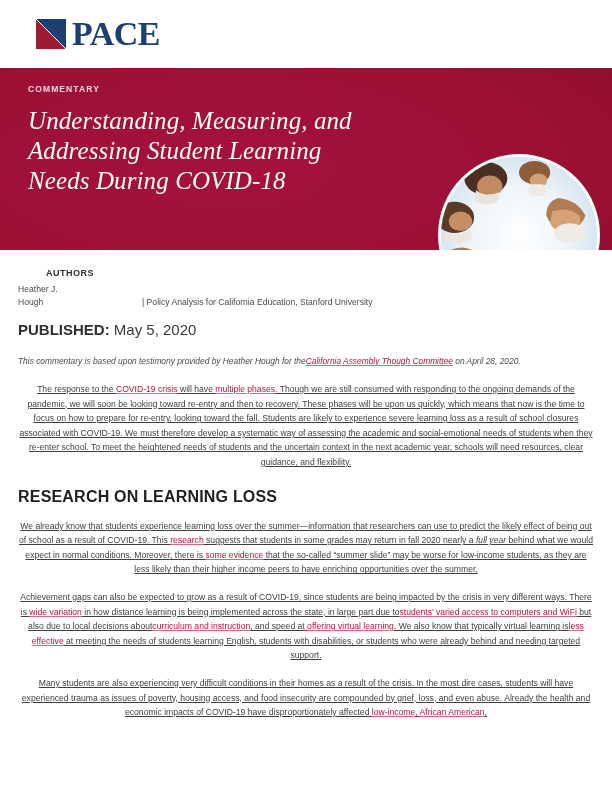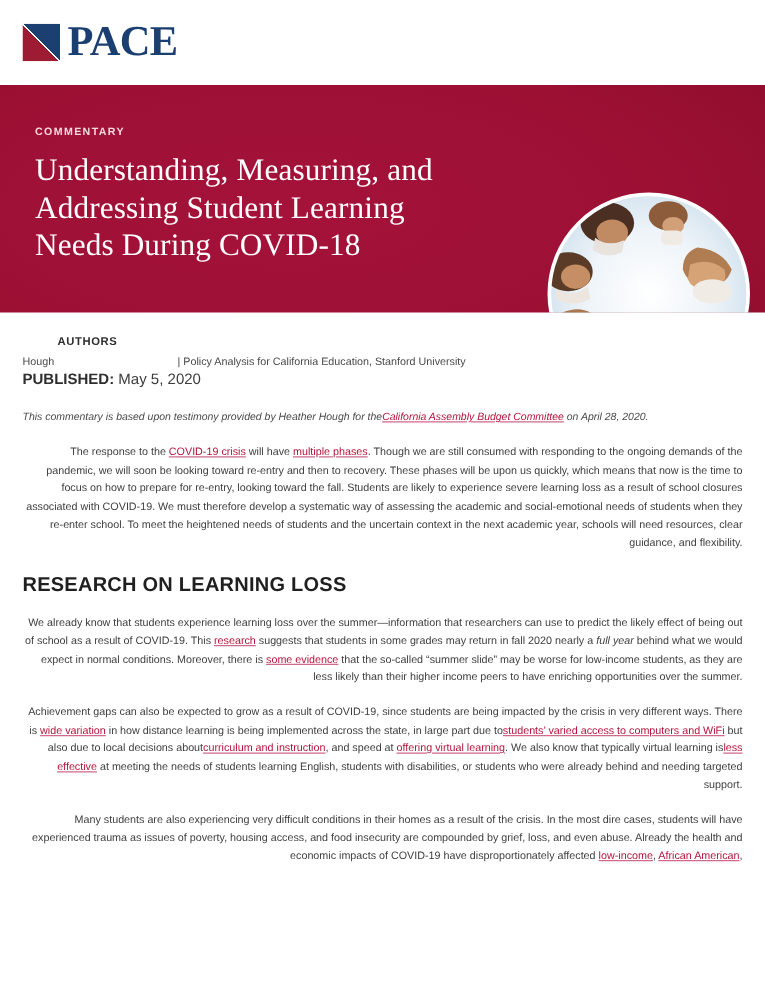--- a/index.html
+++ b/index.html
@@ -15,21 +15,21 @@
     overflow: hidden;
     position: relative;
   }
 
   
   .logobar {
     height: 68px;
     background: #ffffff;
     display: flex;
     align-items: center;
-    padding-left: 18px;
+    padding-left: 36px;
     box-sizing: border-box;
   }
   .logo {
     display: flex;
     align-items: center;
     gap: 6px;
   }
   .logo-mark {
     width: 30px;
     height: 30px;
@@ -54,38 +54,39 @@
   .hero {
     position: relative;
     height: 182px;
     background:
       radial-gradient(120% 160% at 38% 55%, #a5123a 0%, #9c1034 42%, #8a0b28 78%, #7e0923 100%);
     overflow: hidden;
   }
   .hero-inner {
     position: absolute;
     left: 28px;
-    top: 32px;
+    top: 16px;
     width: 410px;
   }
   .eyebrow {
     color: #f3d9de;
     font-size: 8.5px;
     font-weight: bold;
     letter-spacing: 1.1px;
     margin-bottom: 12px;
   }
   .hero-title {
     font-family: "Liberation Serif", serif;
     color: #ffffff;
     font-size: 25px;
     line-height: 30px;
     font-weight: normal;
     letter-spacing: 0.1px;
     margin: 0;
+    font-style: italic;
   }
   .hero-photo {
     position: absolute;
     left: 438px;
     top: 86px;
     width: 162px;
     height: 162px;
     border-radius: 50%;
     border: 3px solid #ffffff;
     box-sizing: border-box;
@@ -115,40 +116,41 @@
   }
   .author-name {
     width: 80px;
     flex: 0 0 80px;
   }
   .author-aff {
     flex: 1;
     margin-left: 44px;
   }
   .published {
-    margin-top: 0;
-    font-size: 12px;
+    margin-top: 12px;
+    font-size: 15px;
     color: #3b3b3b;
   }
   .published b { color: #2e2e2e; }
 
   .standfirst {
     margin-top: 16px;
     font-size: 8.4px;
     line-height: 14px;
     font-style: italic;
     color: #4a4a4a;
   }
 
   p.body {
     font-size: 8.6px;
     line-height: 14.6px;
     color: #404040;
     margin: 13px 0 0 0;
-    text-align: right;
+    text-align: center;
+    text-decoration: underline;
   }
   p.body.first { margin-top: 14px; }
 
   h2.section {
     font-size: 16px;
     font-weight: bold;
     color: #1f1f1f;
     letter-spacing: 0.2px;
     margin: 18px 0 6px 0;
   }
@@ -226,31 +228,34 @@
       </g>
     </svg>
   </div>
 </div>
 
 <div class="content">
 
   <div class="meta-label">AUTHORS</div>
 
   <div class="author-row">
+    <div class="author-name">Heather J.</div>
+  </div>
+  <div class="author-row">
     <div class="author-name">Hough</div>
     <div class="author-aff">| Policy Analysis for California Education, Stanford University</div>
   </div>
 
   <div class="published">
     <b>PUBLISHED:</b>
     <span>May 5, 2020</span>
   </div>
 
   <div class="standfirst">
-    <span>This commentary is based upon testimony provided by Heather Hough for the</span><a class="lnk" href="#">California Assembly Budget Committee</a><span> on April 28, 2020.</span>
+    <span>This commentary is based upon testimony provided by Heather Hough for the</span><a class="lnk" href="#">California Assembly Though Committee</a><span> on April 28, 2020.</span>
   </div>
 
   <p class="body first">
     <span>The response to the </span><a class="lnk" href="#">COVID-19 crisis</a><span> will have </span><a class="lnk" href="#">multiple phases</a><span>. Though we are still consumed with responding to the ongoing demands of the pandemic, we will soon be looking toward re-entry and then to recovery. These phases will be upon us quickly, which means that now is the time to focus on how to prepare for re-entry, looking toward the fall. Students are likely to experience severe learning loss as a result of school closures associated with COVID-19. We must therefore develop a systematic way of assessing the academic and social-emotional needs of students when they re-enter school. To meet the heightened needs of students and the uncertain context in the next academic year, schools will need resources, clear guidance, and flexibility.</span>
   </p>
 
   <h2 class="section">RESEARCH ON LEARNING LOSS</h2>
 
   <p class="body">
     <span>We already know that students experience learning loss over the summer—information that researchers can use to predict the likely effect of being out of school as a result of COVID-19. This </span><a class="lnk" href="#">research</a><span> suggests that students in some grades may return in fall 2020 nearly a </span><em class="it">full year</em><span> behind what we would expect in normal conditions. Moreover, there is </span><a class="lnk" href="#">some evidence</a><span> that the so-called “summer slide” may be worse for low-income students, as they are less likely than their higher income peers to have enriching opportunities over the summer.</span>

